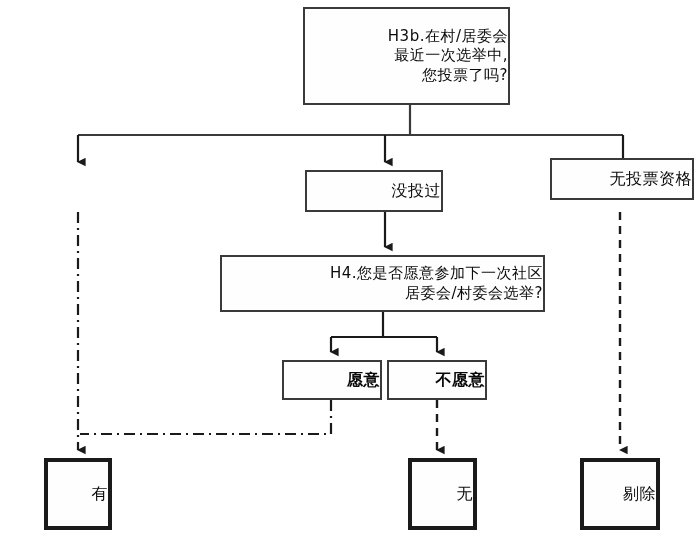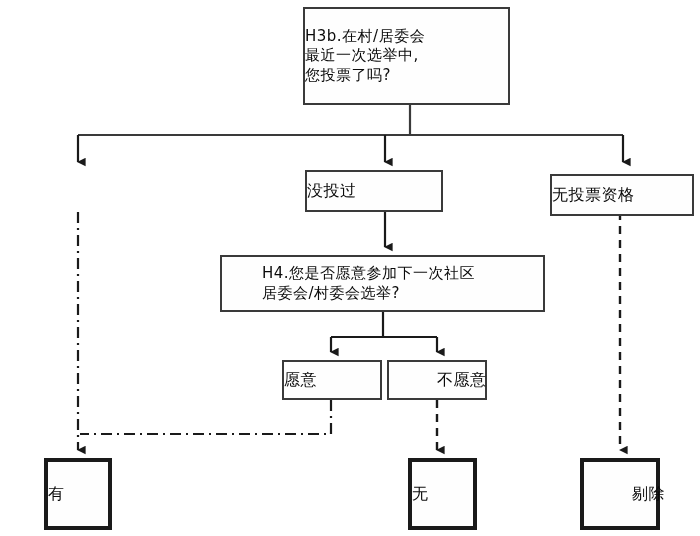--- a/index.html
+++ b/index.html
@@ -25,38 +25,38 @@
     width: 700px;
     height: 536px;
   }
   .node {
     position: absolute;
     box-sizing: border-box;
     background: #fefefe;
     border: 2px solid #3a3a3a;
     display: flex;
     flex-direction: column;
-    align-items: flex-start;
+    align-items: flex-end;
     justify-content: center;
     text-align: center;
     color: #0a0a0a;
     line-height: 1.30;
     letter-spacing: 0.5px;
     white-space: nowrap;
   }
   .node.thick {
     border-width: 4px;
     border-color: #1a1a1a;
   }
   .node .ln {
     display: block;
   }
   .q-box { font-size: 15px; }
   .opt-box { font-size: 16px; }
-  .small-box { font-size: 16px; }
+  .small-box { font-size: 16px; font-weight: bold; }
   .term-box { font-size: 16px; }
 </style>
 </head>
 <body>
 
 <div id="flow-root">
 
   <svg id="flow-svg" viewBox="0 0 700 536" xmlns="http://www.w3.org/2000/svg">
     <defs>
       <marker id="arrowhead" markerWidth="9" markerHeight="9" refX="4.2" refY="7.6" orient="auto" markerUnits="userSpaceOnUse">
@@ -92,21 +92,21 @@
     <span class="ln">H3b.在村/居委会</span>
     <span class="ln">最近一次选举中,</span>
     <span class="ln">您投票了吗?</span>
   </div>
 
 
   <div class="node opt-box" style="left:305px; top:170px; width:138px; height:42px;">
     <span class="ln">没投过</span>
   </div>
 
-  <div class="node opt-box" style="left:550px; top:174px; width:144px; height:42px;">
+  <div class="node opt-box" style="left:550px; top:158px; width:144px; height:42px;">
     <span class="ln">无投票资格</span>
   </div>
 
   <div class="node q-box" style="left:220px; top:255px; width:325px; height:57px;padding-left:40px;">
     <span class="ln">H4.您是否愿意参加下一次社区</span>
     <span class="ln">居委会/村委会选举?</span>
   </div>
 
   <div class="node small-box" style="left:282px; top:360px; width:100px; height:40px;">
     <span class="ln">愿意</span>

